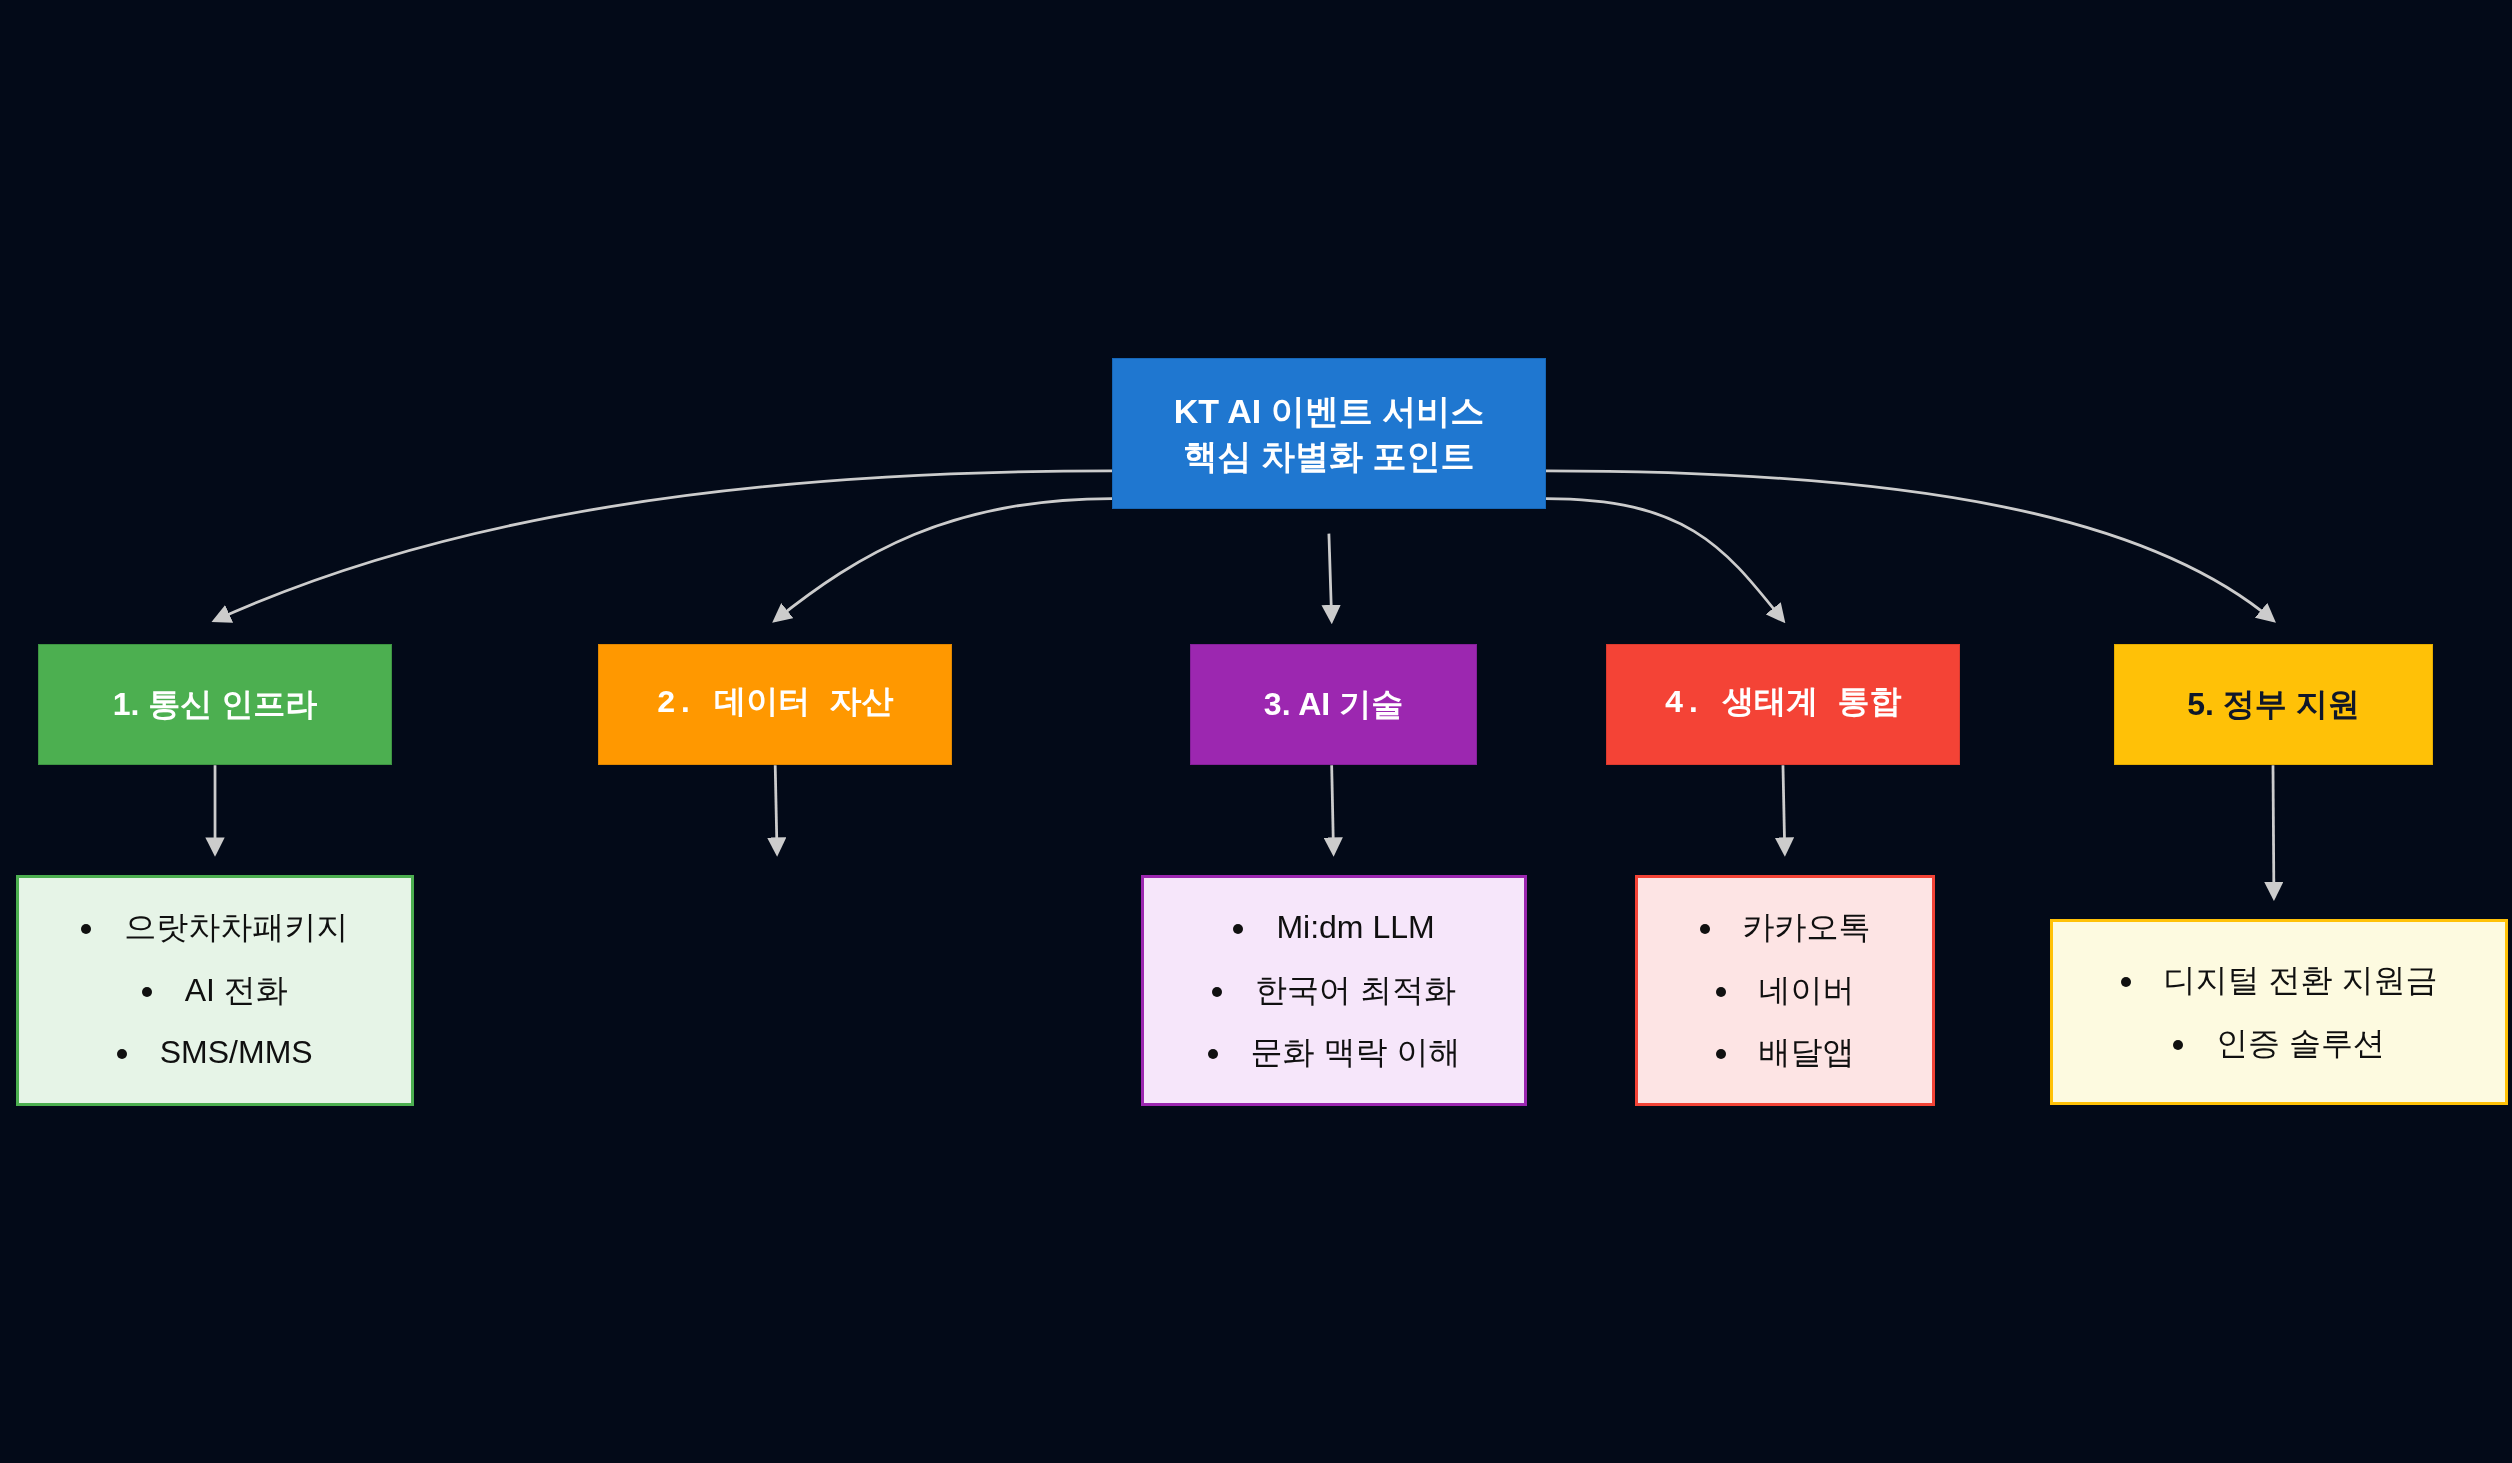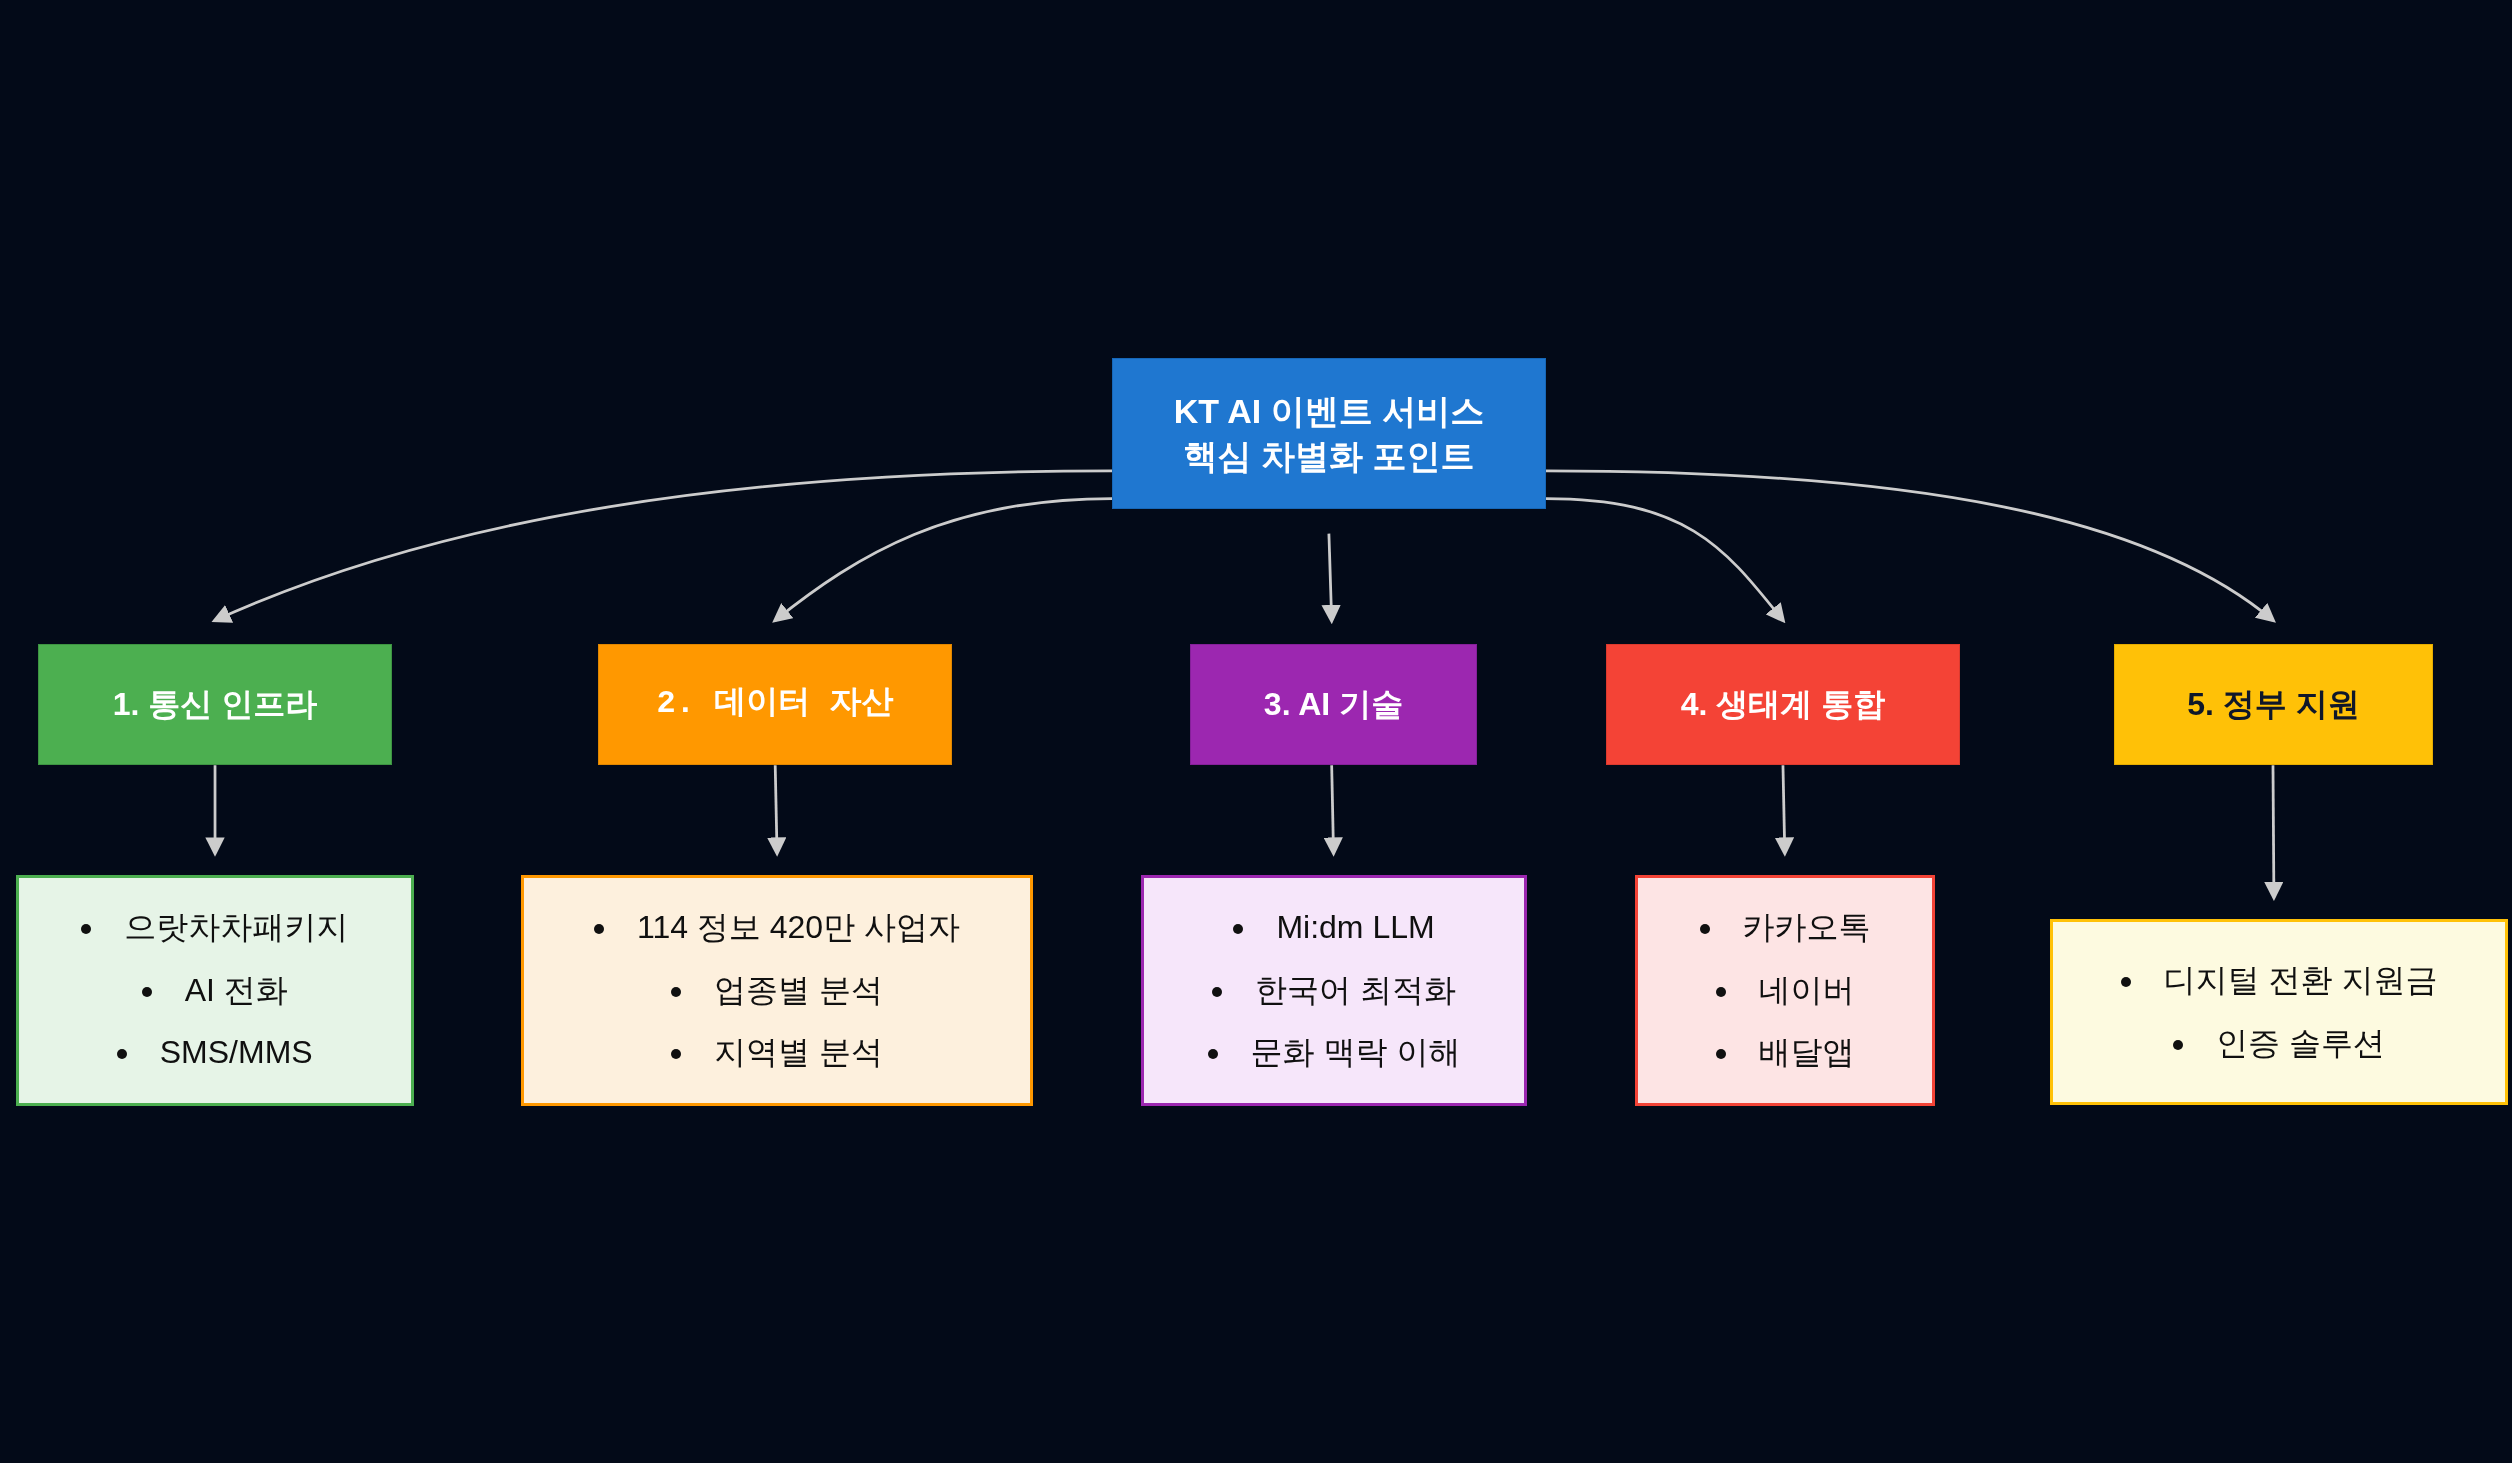--- a/index.html
+++ b/index.html
@@ -51,21 +51,21 @@
   
   .cat {
     height: 121px;
     font-size: 32px;
     font-weight: 700;
     color: #ffffff;
   }
   .cat-1 { left: 38px;   top: 644px; width: 354px; background: #4caf50; border: 1.8px solid #3d9442; }
   .cat-2 { left: 598px;  top: 644px; width: 354px; background: #ff9800; border: 1.8px solid #e08600; font-family: Liberation Mono, monospace; }
   .cat-3 { left: 1190px; top: 644px; width: 287px; background: #9c27b0; border: 1.8px solid #85209a; }
-  .cat-4 { left: 1606px; top: 644px; width: 354px; background: #f44336; border: 1.8px solid #dc3a2e; }
+  .cat-4 { left: 1606px; top: 644px; width: 354px; background: #f44336; border: 1.8px solid #dc3a2e; font-family: Liberation Mono, monospace; }
   .cat-5 { left: 2114px; top: 644px; width: 319px; background: #ffc107; border: 1.8px solid #e5ac00; color: #0f172a; }
   
   .detail {
     box-sizing: border-box;
     font-size: 32px;
     font-weight: 400;
     color: #101010;
   }
   .detail ul {
     list-style: disc;
@@ -139,27 +139,20 @@
     <span>5. 정부 지원</span>
   </div>
 
   <div class="node detail det-1">
     <ul>
       <li>으랏차차패키지</li>
       <li>AI 전화</li>
       <li>SMS/MMS</li>
     </ul>
   </div>
-  <div class="node detail det-2">
-    <ul>
-      <li>114 정보 420만 사업자</li>
-      <li>업종별 분석</li>
-      <li>지역별 분석</li>
-    </ul>
-  </div>
   <div class="node detail det-3">
     <ul>
       <li>Mi:dm LLM</li>
       <li>한국어 최적화</li>
       <li>문화 맥락 이해</li>
     </ul>
   </div>
   <div class="node detail det-4">
     <ul>
       <li>카카오톡</li>

